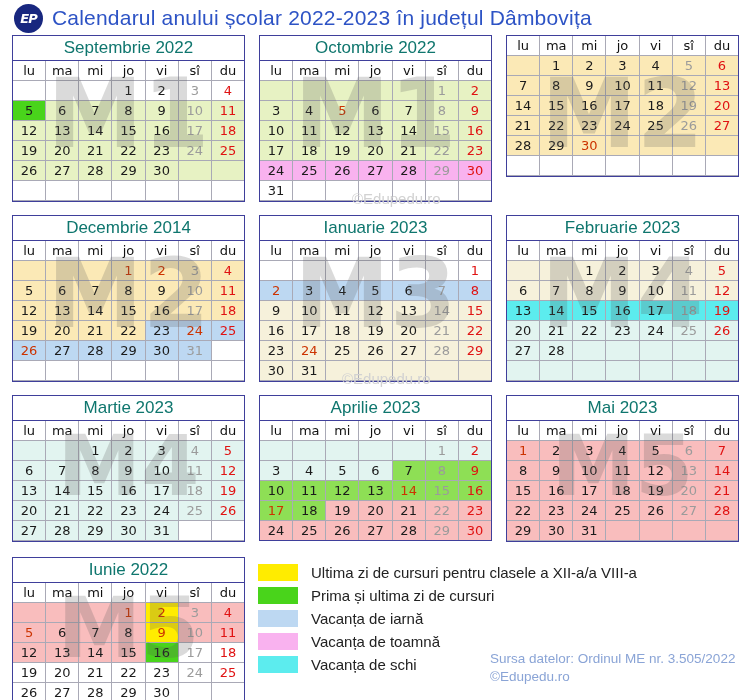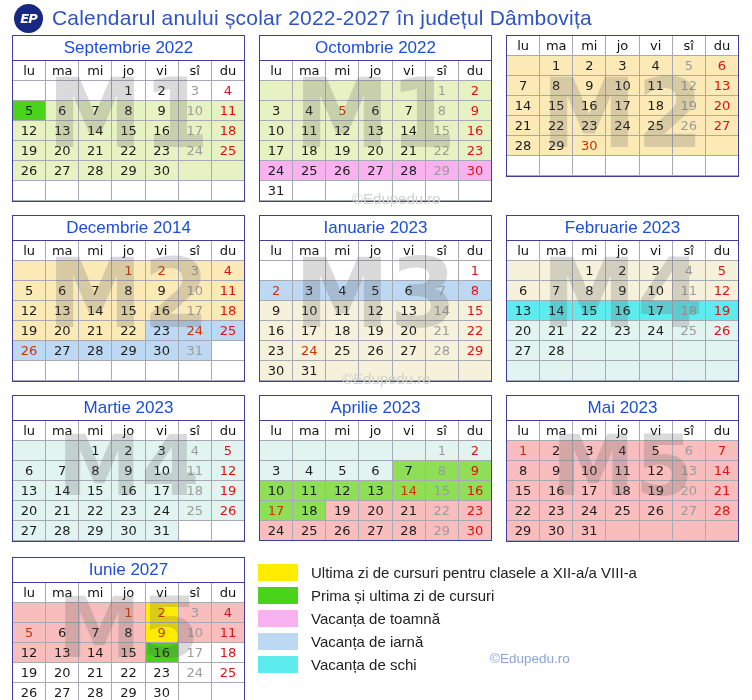--- a/index.html
+++ b/index.html
@@ -7,21 +7,21 @@
           font-family:"DejaVu Sans",sans-serif;}
   
   .hdr{position:absolute;left:14px;top:2px;height:32px;display:flex;align-items:center;gap:9px;}
   .logo{width:29px;height:29px;border-radius:50%;background:#18277f;color:#ffffff;
         display:flex;align-items:center;justify-content:center;
         font:italic bold 13px "DejaVu Sans",sans-serif;letter-spacing:-1px;}
   .title{font-family:"Liberation Sans",sans-serif;font-size:21px;color:#2d53c5;letter-spacing:0.2px;}
   
   .month{position:absolute;width:233px;border:1px solid #3f3f9b;background:#ffffff;box-sizing:border-box;}
   .mtitle{height:24px;line-height:24px;text-align:center;border-bottom:1px solid #3f3f9b;
-          font-family:"Liberation Sans",sans-serif;font-size:17px;color:#1d4ed8;background:#ffffff;}
+          font-family:"Liberation Sans",sans-serif;font-size:17px;color:#0f766e;background:#ffffff;}
   .r{display:flex;border-bottom:1px solid #a9a9b6;}
   .r:last-child{border-bottom:none;}
   .cell{flex:1 1 0;height:19px;line-height:19px;text-align:center;font-size:13px;
         border-right:1px solid #a9a9b6;overflow:hidden;}
   .cell:last-child{border-right:none;}
   .hdcell{font-size:13px;color:#111111;background:#ffffff;}
   .wm{position:absolute;left:0;right:0;text-align:center;font-weight:bold;
       color:#5a5a5a;opacity:0.22;pointer-events:none;line-height:1;z-index:3;
       font-family:"DejaVu Sans",sans-serif;}
   .wm6{top:30px;font-size:96px;}
@@ -38,21 +38,21 @@
   .cwm1{left:352px;top:190px;}
   .cwm2{left:342px;top:370px;}
 </style>
 </head>
 <body>
 
 <div class="canvas">
 
   <div class="hdr">
     <div class="logo">EP</div>
-    <div class="title">Calendarul anului școlar 2022-2027 în județul Dâmbovița</div>
+    <div class="title">Calendarul anului școlar 2022-2023 în județul Dâmbovița</div>
   </div>
 
   <div id="months">
       <div class="month" style="left: 12px; top: 35px;">
         <div class="mtitle">Septembrie 2022</div>
         <div class="r">
           <div class="cell hdcell">lu</div>
           <div class="cell hdcell">ma</div>
           <div class="cell hdcell">mi</div>
           <div class="cell hdcell">jo</div>
@@ -617,21 +617,21 @@
           <div class="cell" style="background: rgb(249, 189, 189); color: rgb(27, 27, 27);">30</div>
           <div class="cell" style="background: rgb(249, 189, 189); color: rgb(27, 27, 27);">31</div>
           <div class="cell" style="background: rgb(249, 189, 189); color: rgb(27, 27, 27);"></div>
           <div class="cell" style="background: rgb(249, 189, 189); color: rgb(27, 27, 27);"></div>
           <div class="cell" style="background: rgb(249, 189, 189); color: rgb(27, 27, 27);"></div>
           <div class="cell" style="background: rgb(249, 189, 189); color: rgb(27, 27, 27);"></div>
         </div>
         <div class="wm wm5">M5</div>
       </div>
       <div class="month" style="left: 12px; top: 557px;">
-        <div class="mtitle">Iunie 2027</div>
+        <div class="mtitle">Iunie 2022</div>
         <div class="r">
           <div class="cell hdcell">lu</div>
           <div class="cell hdcell">ma</div>
           <div class="cell hdcell">mi</div>
           <div class="cell hdcell">jo</div>
           <div class="cell hdcell">vi</div>
           <div class="cell hdcell">sî</div>
           <div class="cell hdcell">du</div>
         </div>
         <div class="r">
@@ -686,33 +686,34 @@
   <div class="legend" id="legend">
       <div class="litem">
         <div class="lsw" style="background: rgb(255, 236, 0);"></div>
         <div class="llab">Ultima zi de cursuri pentru clasele a XII-a/a VIII-a</div>
       </div>
       <div class="litem">
         <div class="lsw" style="background: rgb(73, 212, 27);"></div>
         <div class="llab">Prima și ultima zi de cursuri</div>
       </div>
       <div class="litem">
+        <div class="lsw" style="background: rgb(189, 216, 242);"></div>
+        <div class="llab">Vacanța de iarnă</div>
+      </div>
+      <div class="litem">
         <div class="lsw" style="background: rgb(249, 178, 239);"></div>
         <div class="llab">Vacanța de toamnă</div>
-      </div>
-      <div class="litem">
-        <div class="lsw" style="background: rgb(189, 216, 242);"></div>
-        <div class="llab">Vacanța de iarnă</div>
       </div>
       <div class="litem">
         <div class="lsw" style="background: rgb(92, 236, 238);"></div>
         <div class="llab">Vacanța de schi</div>
       </div>
     </div>
 
   <div class="cwm cwm1">©Edupedu.ro</div>
   <div class="cwm cwm2">©Edupedu.ro</div>
 
   <div class="source">
+    <div>Sursa datelor: Ordinul ME nr. 3.505/2022</div>
     <div>©Edupedu.ro</div>
   </div>
 
 </div>
 
 </body></html>

